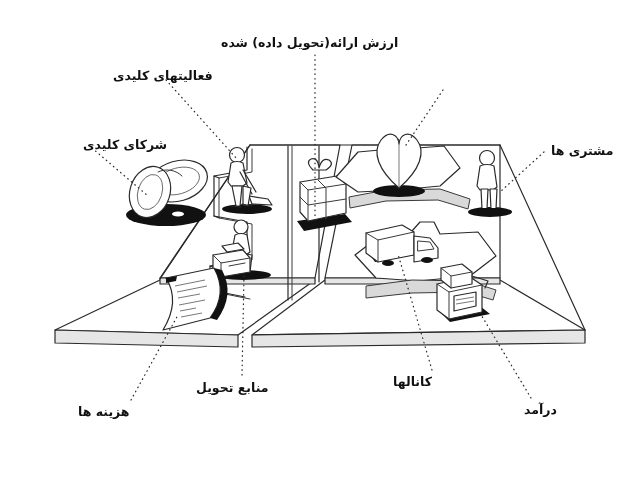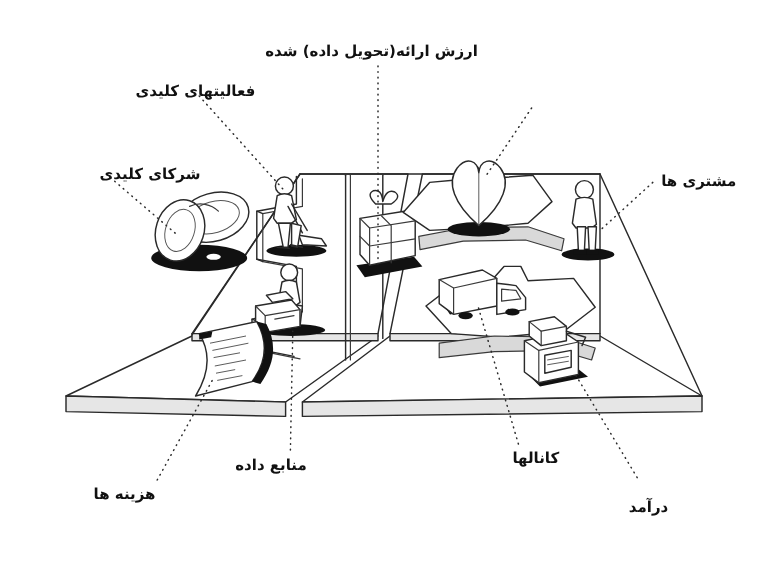--- a/index.html
+++ b/index.html
@@ -183,18 +183,18 @@
       <path class="lead" d="M432,370 L398,254"></path>
       <path class="lead" d="M131,400 L178,315"></path>
       <path class="lead" d="M531,398 L480,313"></path>
     </g>
   </svg>
 
   <div class="lbl" style="left:221px;top:36px;">ارزش ارائه(تحویل داده)  شده</div>
   <div class="lbl" style="left:113px;top:69px;">فعالیتهای کلیدی</div>
   <div class="lbl" style="left:45px;top:138px;margin-left:38px;">شرکای کلیدی</div>
   <div class="lbl" style="left:551px;top:144px;">مشتری ها</div>
-  <div class="lbl" style="left:196px;top:381px;">منابع داده</div>
-  <div class="lbl" style="left:427px;top:375px;">کانالها</div>
+  <div class="lbl" style="left:196px;top:381px;">منابع تحویل</div>
+  <div class="lbl" style="left:393px;top:375px;">کانالها</div>
   <div class="lbl" style="left:78px;top:405px;">هزینه ها</div>
-  <div class="lbl" style="left:524px;top:416px;">درآمد</div>
+  <div class="lbl" style="left:524px;top:403px;">درآمد</div>
 
 </div>
 
 </body></html>

